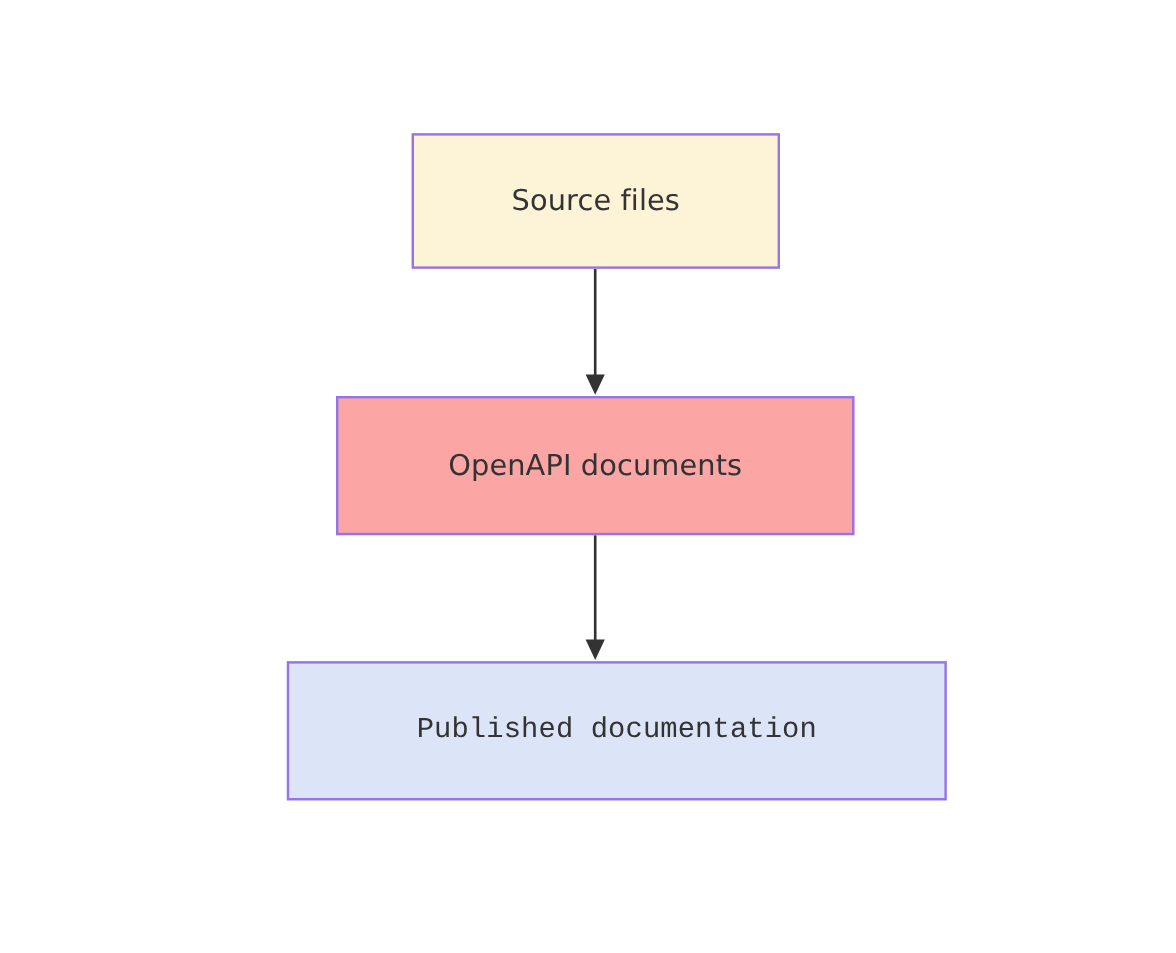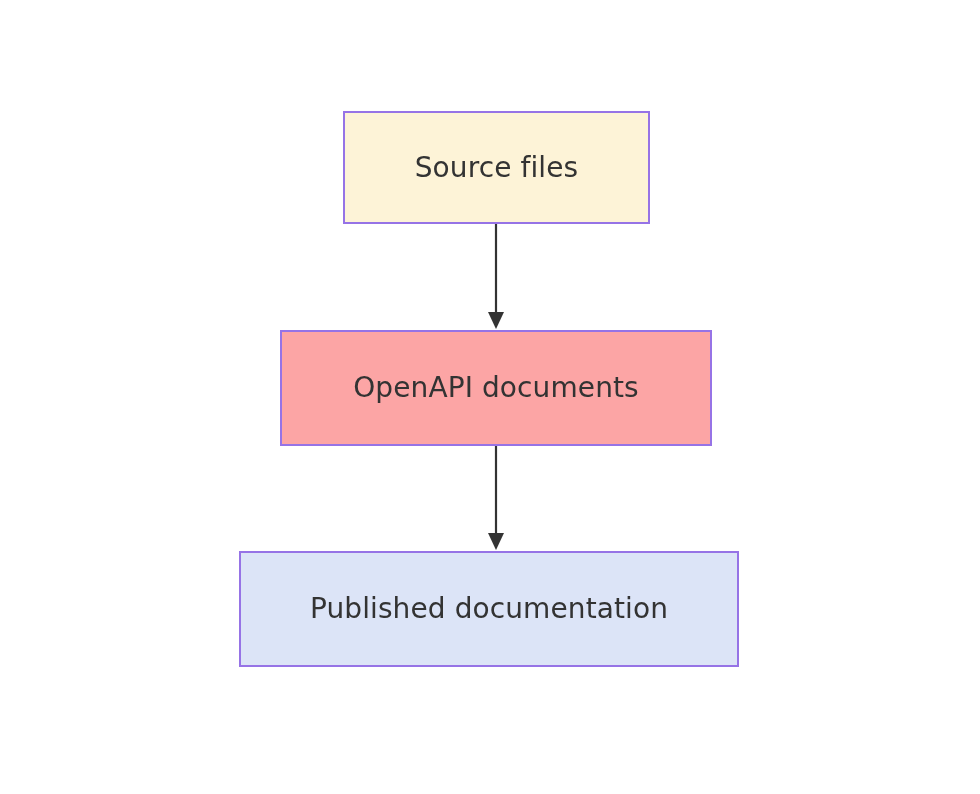--- a/index.html
+++ b/index.html
@@ -21,21 +21,21 @@
   .node {
     position: absolute;
     box-sizing: border-box;
     border-style: solid;
     border-width: 2px;
     display: flex;
     align-items: center;
     justify-content: center;
   }
   .node-label {
-    font-size: 28px;
+    font-size: 24px;
     line-height: 1.2;
     color: #333333;
     text-align: center;
     white-space: nowrap;
     letter-spacing: 0.1px;
   }
   
   #node-source-files {
     left: 343px;
     top: 111px;
@@ -50,24 +50,25 @@
     top: 330px;
     width: 432px;
     height: 116px;
     background: #fca5a5;
     border-color: #9673e6;
   }
   
   #node-published-documentation {
     left: 239px;
     top: 551px;
-    width: 500px;
+    width: 550px;
     height: 116px;
     background: #dce4f7;
     border-color: #9673e6;
+    font-family: Liberation Mono, monospace;
   }
   .edge-svg {
     position: absolute;
     left: 0;
     top: 0;
     width: 980px;
     height: 794px;
     overflow: visible;
     pointer-events: none;
   }

